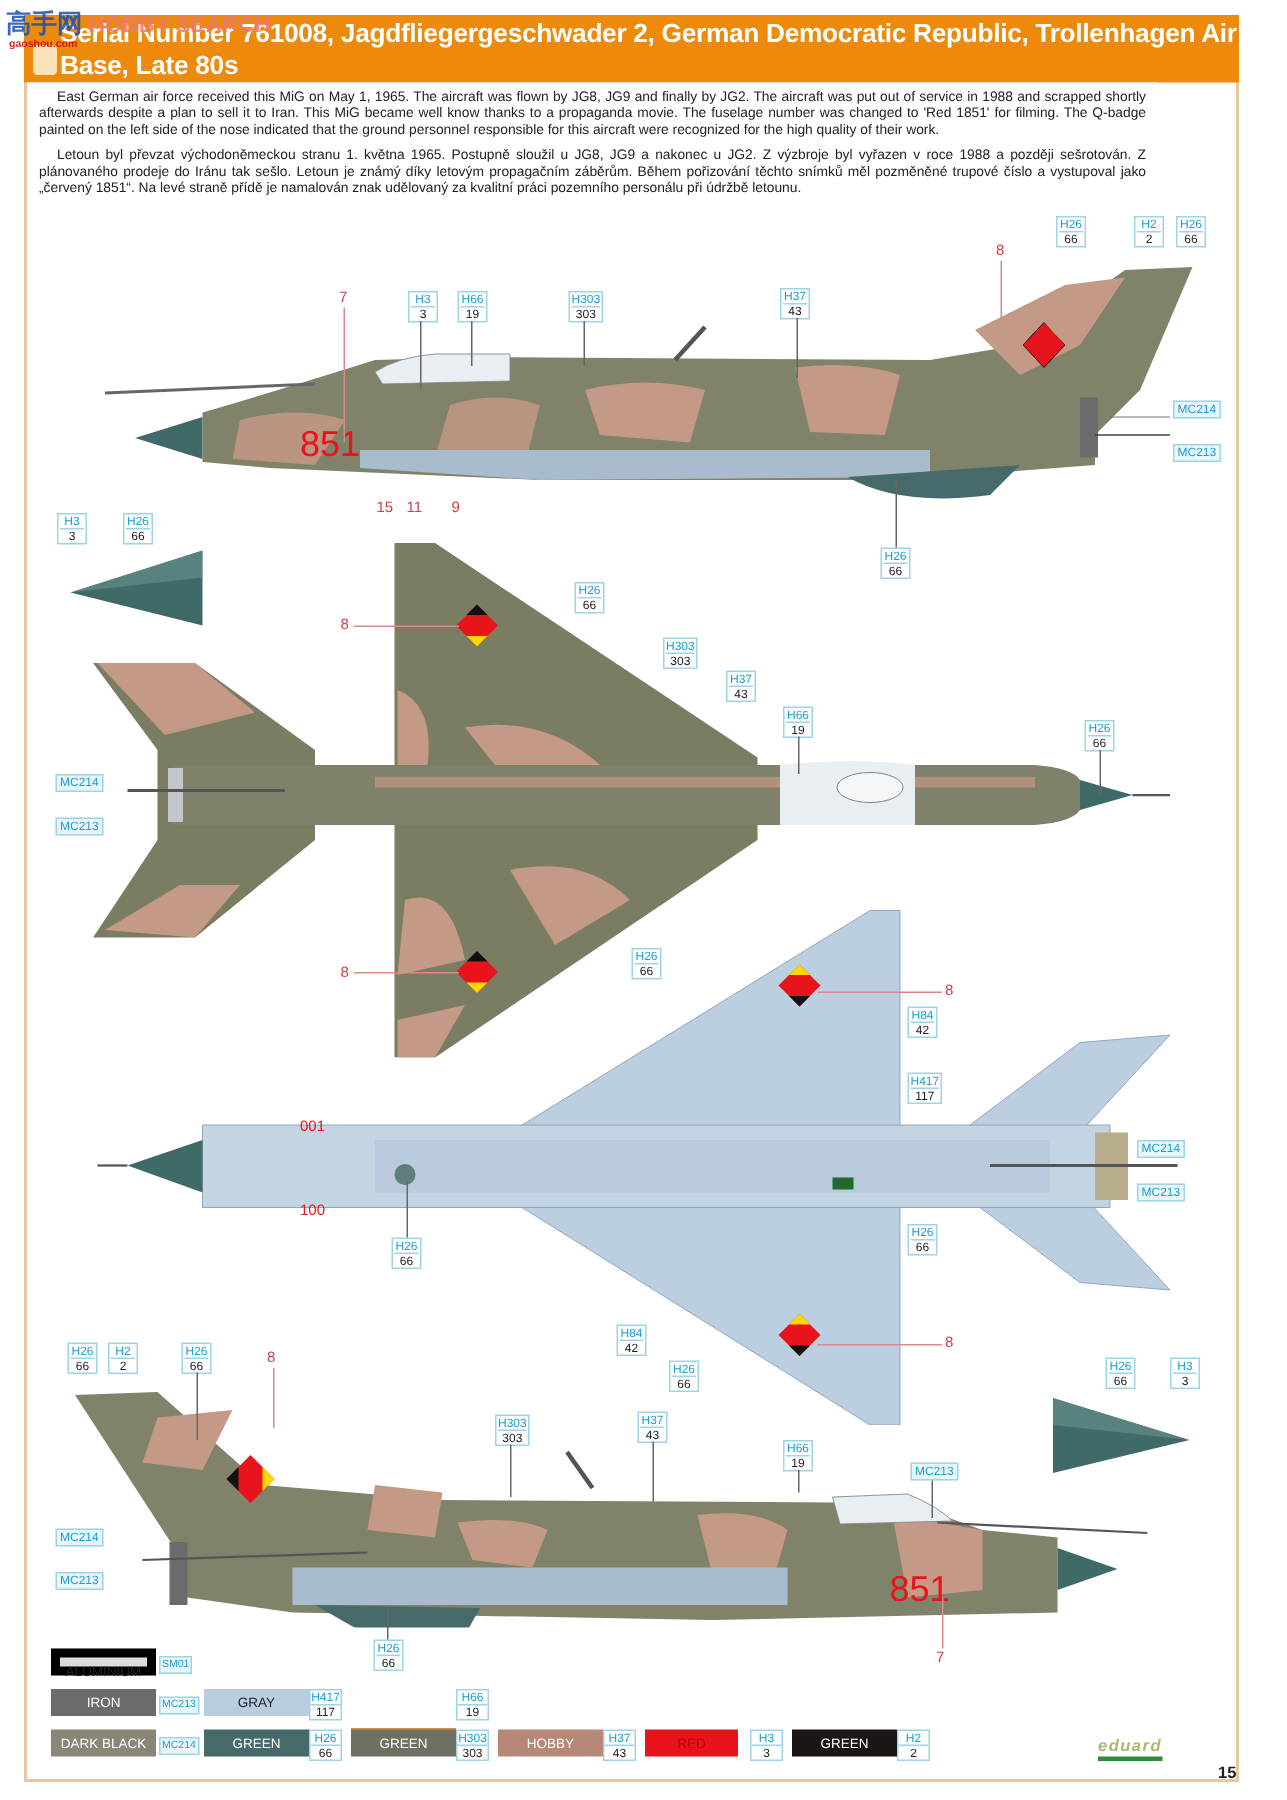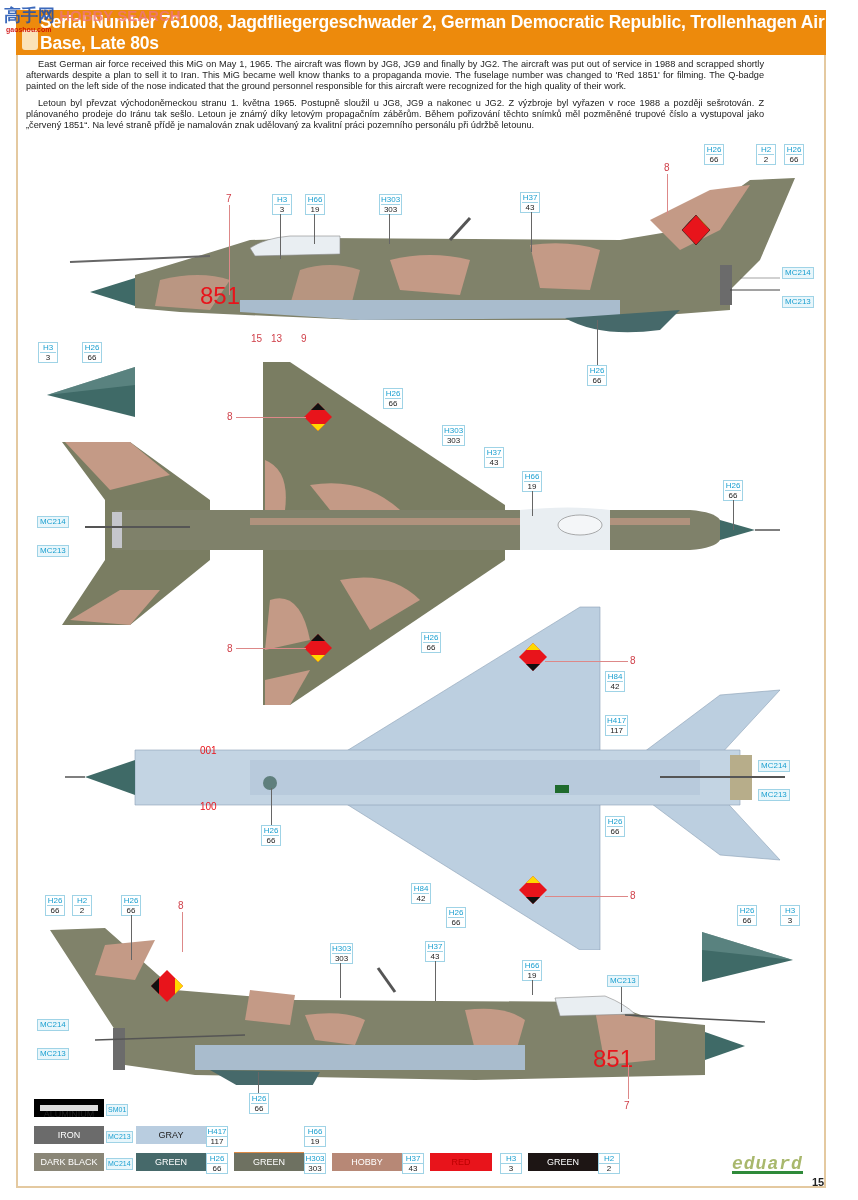--- a/index.html
+++ b/index.html
@@ -24,21 +24,21 @@
   .callout-mc { position: absolute; border: 1px solid #9fd3e6; background: #e8f6fb; color: #1a9fd0; font-size: 8px; line-height: 10px; padding: 0 2px; }
   .num-label { position: absolute; color: #d0404a; font-size: 10px; }
   .lead { position: absolute; background: #666; }
   .lead-red { position: absolute; background: #d88; }
   svg.plane { position: absolute; }
   .legend-chip { position: absolute; height: 18px; font-size: 9px; text-align: center; line-height: 18px; }
   .legend-code { position: absolute; border: 1px solid #9fd3e6; background: #fff; font-size: 8px; line-height: 9px; text-align: center; width: 22px; }
   .legend-code .code { color: #1a9fd0; display:block; border-bottom:1px solid #9fd3e6; }
   .legend-code .num { color: #222; display:block; }
   .legend-mc { position: absolute; border: 1px solid #9fd3e6; background: #e8f6fb; color: #1a9fd0; font-size: 7px; line-height: 10px; padding: 0 1px; }
-  .brand-logo { position: absolute; left: 732px; top: 1158px; color: #a9b86d; font-weight: bold; font-size: 18px; letter-spacing: 1px; border-bottom: 3px solid #2f8a3a; line-height: 13px; font-style: italic; font-family: Liberation Mono, monospace; }
+  .brand-logo { position: absolute; left: 732px; top: 1158px; color: #a9b86d; font-weight: bold; font-size: 11px; letter-spacing: 1px; border-bottom: 3px solid #2f8a3a; line-height: 13px; font-style: italic; }
   .page-number { position: absolute; left: 812px; top: 1176px; font-size: 11px; font-weight: bold; color: #222; }
 </style>
 </head>
 <body>
 
 <div class="page-frame"></div>
 <div class="title-bar"></div>
 <div class="title-badge"></div>
 <div class="title-text">Serial Number 761008, Jagdfliegergeschwader 2, German Democratic Republic, Trollenhagen Air Base, Late 80s</div>
 
@@ -81,21 +81,21 @@
   <polygon points="650,60 643,52 636,45" fill="#ffd800"></polygon>
 
   <text x="140" y="134" fill="#e8141b" font-size="24" font-family="Liberation Sans, sans-serif">851</text>
   <line x1="680" y1="108" x2="720" y2="108" stroke="#666" stroke-width="0.6"></line>
   <line x1="670" y1="120" x2="720" y2="120" stroke="#444" stroke-width="1"></line>
 </svg>
 
 <div class="num-label" style="left:226px;top:193px">7</div>
 <div class="lead-red" style="left:229px;top:205px;width:1px;height:90px"></div>
 <div class="num-label" style="left:251px;top:333px">15</div>
-<div class="num-label" style="left:271px;top:333px">13</div>
+<div class="num-label" style="left:271px;top:333px">11</div>
 <div class="num-label" style="left:301px;top:333px">9</div>
 <div class="num-label" style="left:664px;top:162px">8</div>
 <div class="lead-red" style="left:667px;top:174px;width:1px;height:40px"></div>
 
 <div class="callout" style="left:272px;top:194px">
     <span class="code">H3</span>
     <span class="num">3</span>
   </div>
 <div class="lead" style="left:280px;top:214px;width:1px;height:45px"></div>
 <div class="callout" style="left:305px;top:194px">

